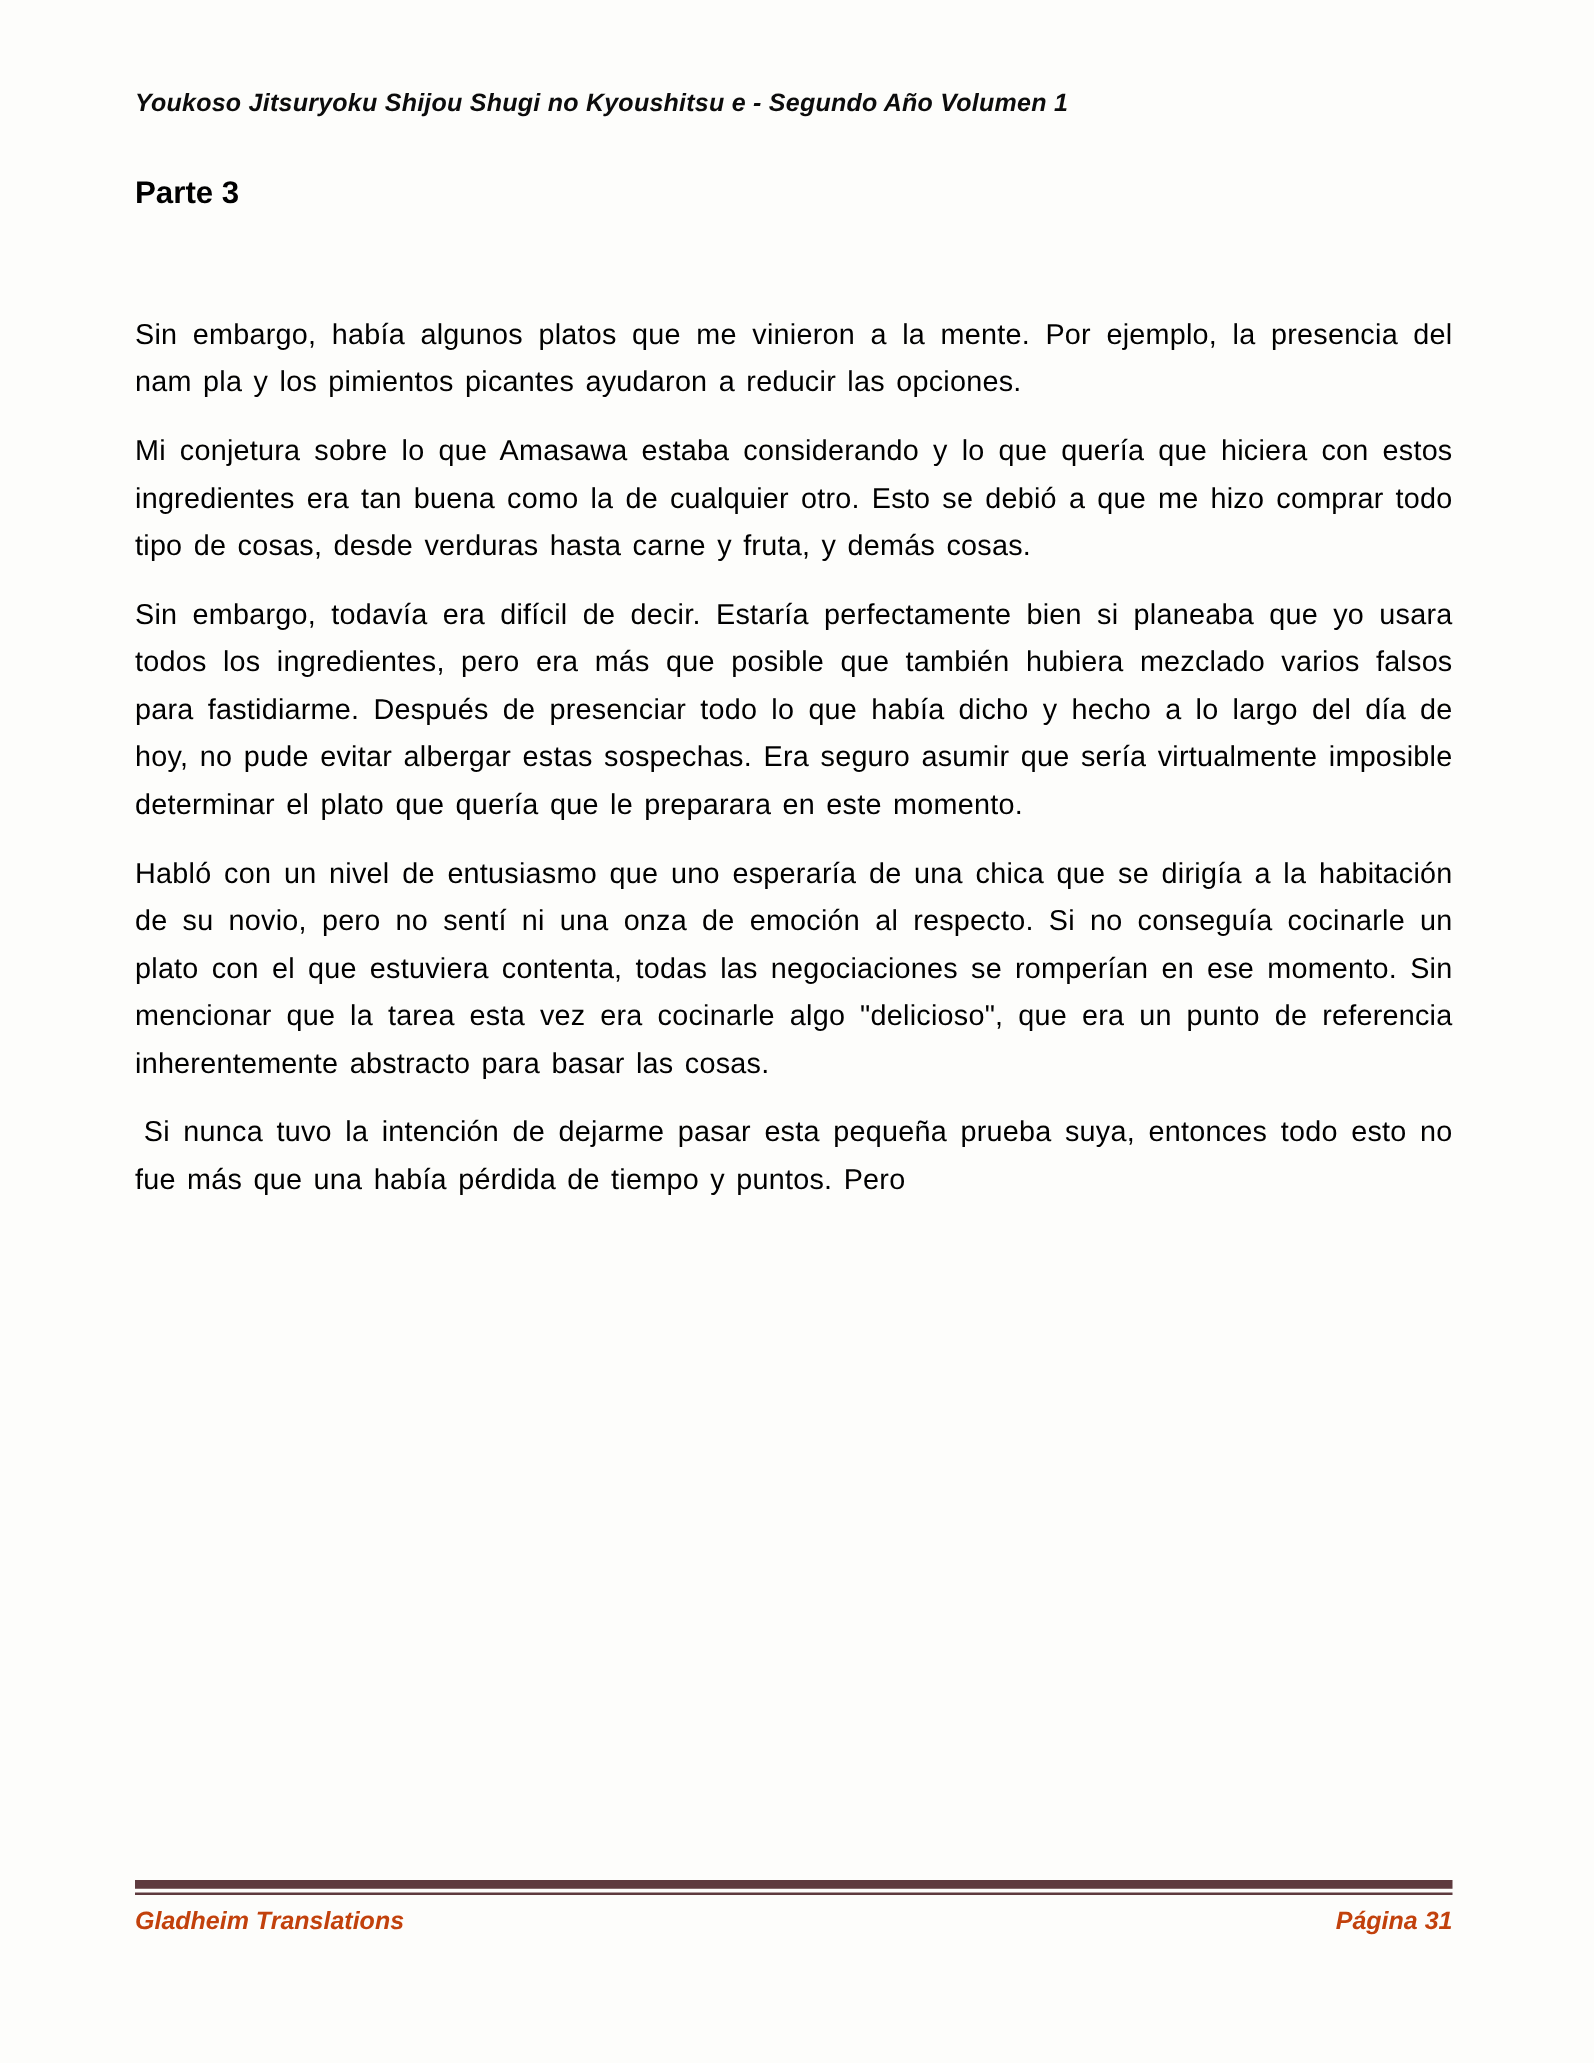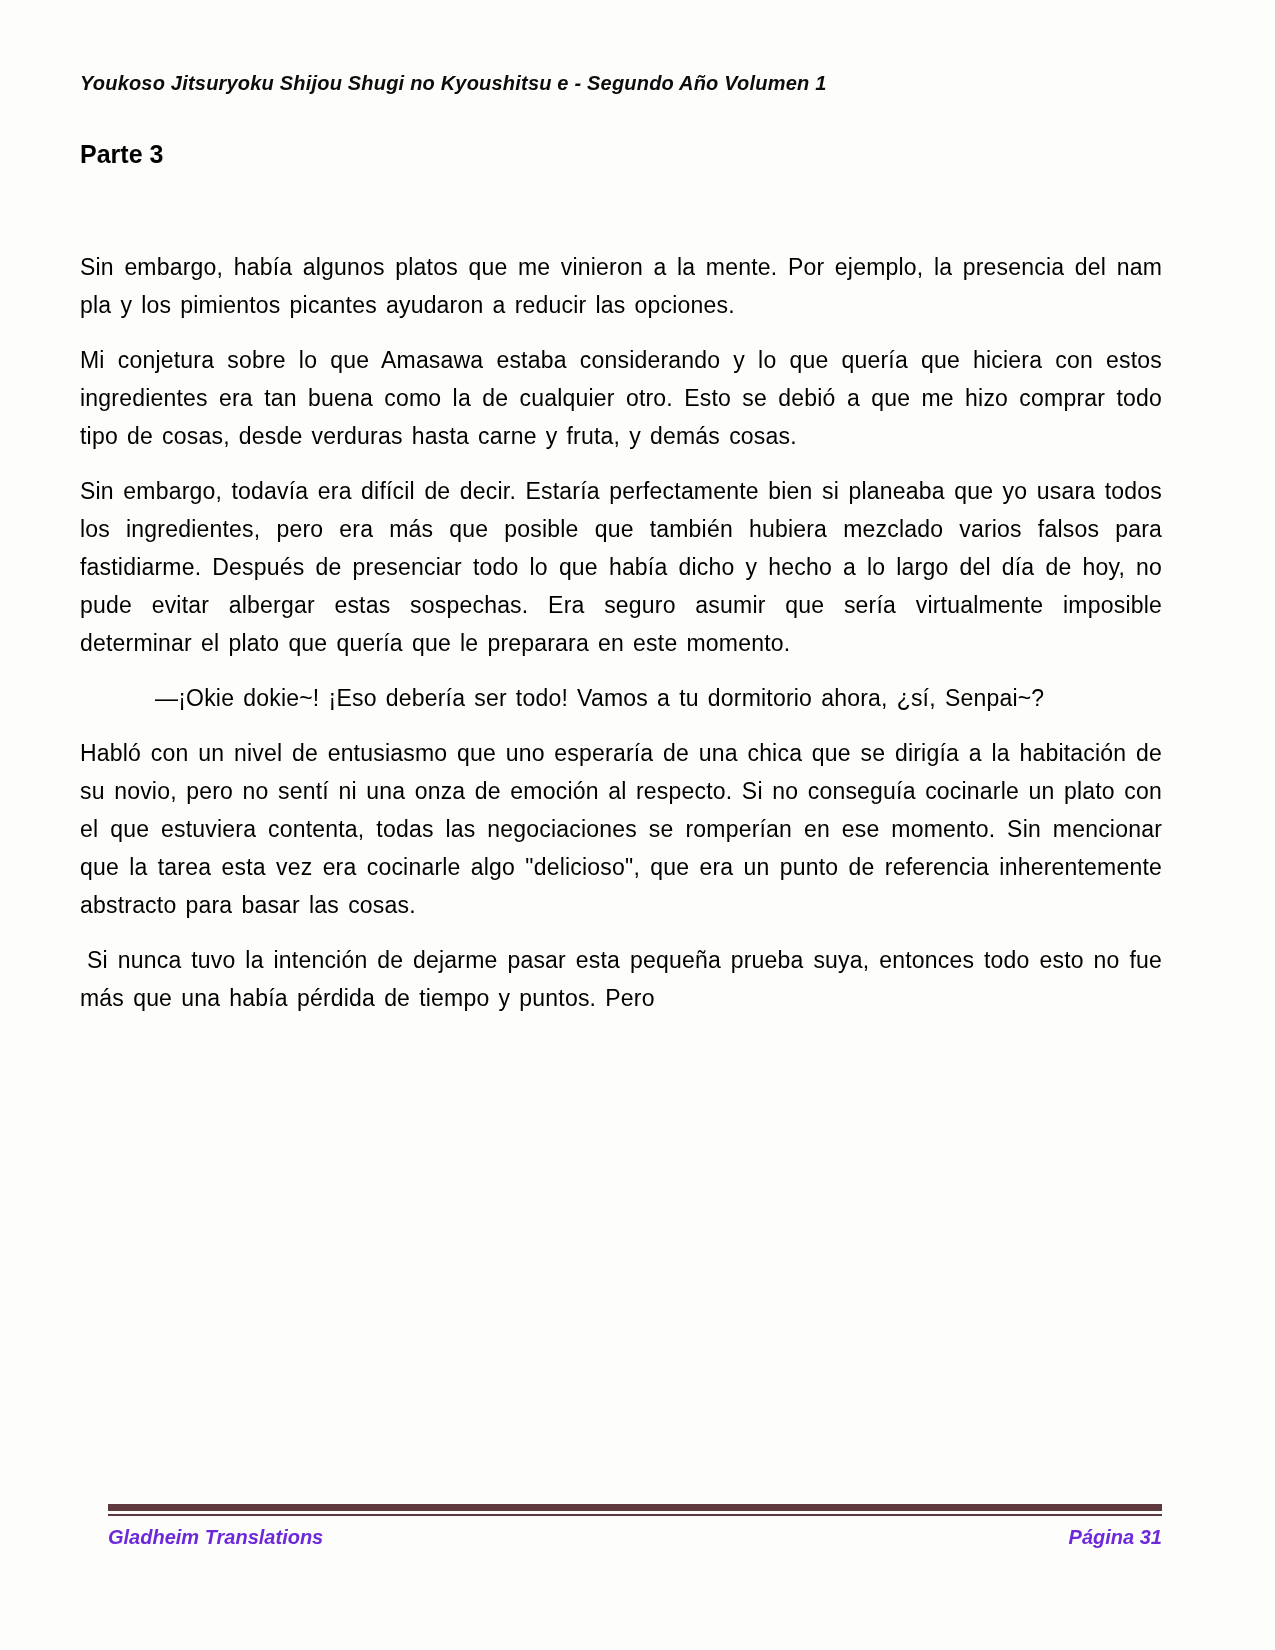--- a/index.html
+++ b/index.html
@@ -10,21 +10,21 @@
   html,body{margin:0;padding:0;background:#ffffff;}
   .page{
     position:relative;
     width:1275px;
     height:1650px;
     margin:0 auto;
     background:var(--page-bg);
     color:var(--text-color);
     font-family:"Liberation Sans", sans-serif;
     box-sizing:border-box;
-    padding:72px 113px 0 80px;
+    padding:72px 113px 0 108px;
     overflow:hidden;
   }
   .header-title{
     display:block;
     font-size:20px;
     font-weight:bold;
     font-style:italic;
     letter-spacing:0.2px;
     color:#0c0c0c;
     white-space:nowrap;
@@ -66,39 +66,38 @@
     background:var(--page-bg);
   }
   .footer-row{
     display:flex;
     justify-content:space-between;
     align-items:center;
     margin-top:10px;
     font-size:20px;
     font-weight:bold;
     font-style:italic;
-    color:#6d28d9;
+    color:#c2410c;
   }
 </style>
 </head>
 <body>
 
 <div class="page">
 
   <div class="header">
     <span class="header-title">Youkoso Jitsuryoku Shijou Shugi no Kyoushitsu e - Segundo Año Volumen 1</span>
   </div>
 
   <h2 class="section-heading">Parte 3</h2>
 
   <div class="content">
     <p>Sin embargo, había algunos platos que me vinieron a la mente. Por ejemplo, la presencia del nam pla y los pimientos picantes ayudaron a reducir las opciones.</p>
     <p>Mi conjetura sobre lo que Amasawa estaba considerando y lo que quería que hiciera con estos ingredientes era tan buena como la de cualquier otro. Esto se debió a que me hizo comprar todo tipo de cosas, desde verduras hasta carne y fruta, y demás cosas.</p>
     <p>Sin embargo, todavía era difícil de decir. Estaría perfectamente bien si planeaba que yo usara todos los ingredientes, pero era más que posible que también hubiera mezclado varios falsos para fastidiarme. Después de presenciar todo lo que había dicho y hecho a lo largo del día de hoy, no pude evitar albergar estas sospechas. Era seguro asumir que sería virtualmente imposible determinar el plato que quería que le preparara en este momento.</p>
-    <p class="dialogue">—¡Okie dokie~! ¡Eso debería ser todo! Vamos a tu dormitorio ahora, ¿sí, Senpai~?</p>
     <p>Habló con un nivel de entusiasmo que uno esperaría de una chica que se dirigía a la habitación de su novio, pero no sentí ni una onza de emoción al respecto. Si no conseguía cocinarle un plato con el que estuviera contenta, todas las negociaciones se romperían en ese momento. Sin mencionar que la tarea esta vez era cocinarle algo "delicioso", que era un punto de referencia inherentemente abstracto para basar las cosas.</p>
     <p class="lead-space">Si nunca tuvo la intención de dejarme pasar esta pequeña prueba suya, entonces todo esto no fue más que una había pérdida de tiempo y puntos. Pero</p>
   </div>
 
   <div class="footer">
     <div class="separator"></div>
     <div class="footer-row">
       <span>Gladheim Translations</span>
       <span>Página 31</span>
     </div>

